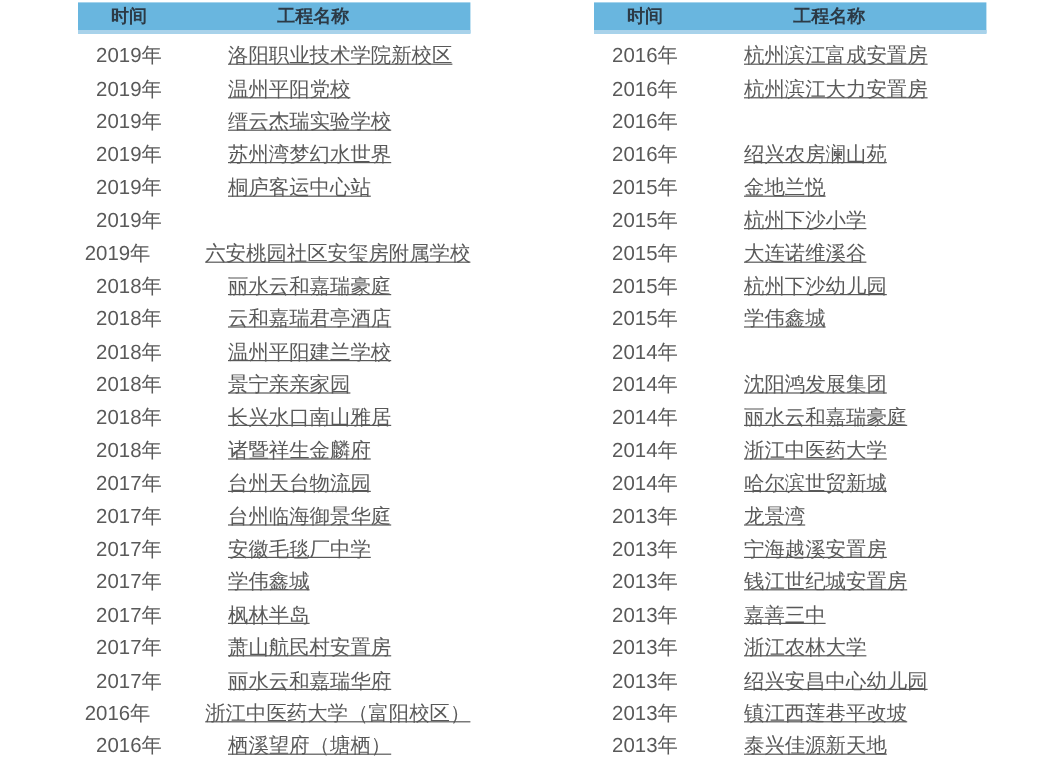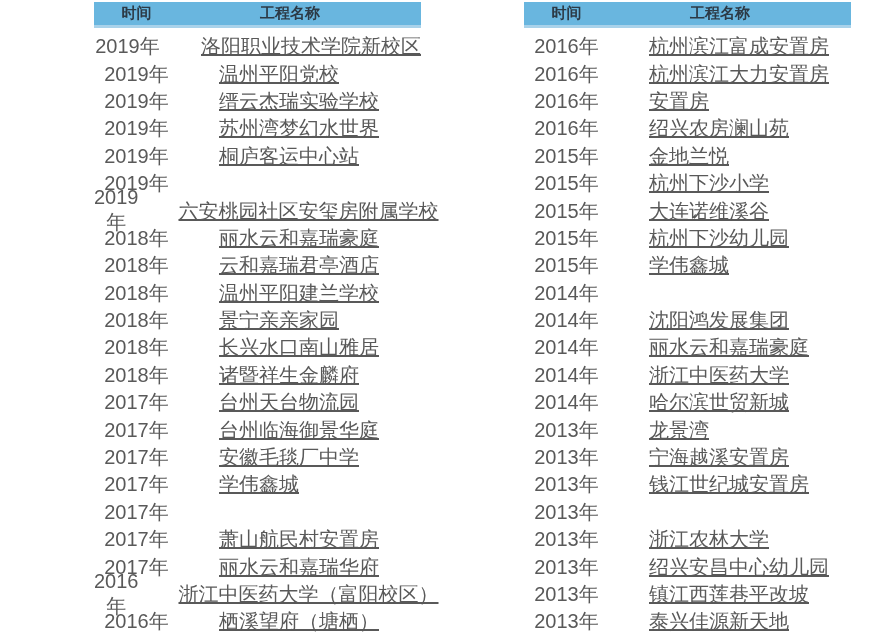--- a/index.html
+++ b/index.html
@@ -13,21 +13,20 @@
     width: 880px;
     height: 637px;
     background: var(--page-bg, #ffffff);
     overflow: hidden;
   }
   .tables-row {
     display: flex;
     padding-left: 65px;
     padding-top: 2px;
     gap: 103px;
-    justify-content: center;
   }
   .table {
     width: 327px;
     flex: 0 0 327px;
   }
   .thead {
     display: flex;
     align-items: center;
     height: 23px;
     background: var(--header-bg, #69b6df);
@@ -45,21 +44,21 @@
     text-align: center;
     padding-right: 20px;
   }
   .tbody {
     margin-top: 5px;
   }
   .row {
     display: flex;
     align-items: center;
     height: 27.4px;
-    font-size: 20px;
+    font-size: 17px;
     color: var(--body-text, #595959);
   }
   .cell-time {
     width: 85px;
     text-align: center;
   }
   .cell-name {
     flex: 1;
     padding-left: 40px;
     white-space: nowrap;
@@ -139,20 +138,21 @@
           <div class="row">
             <div class="cell-time">2017年</div>
             <div class="cell-name">安徽毛毯厂中学</div>
           </div>
           <div class="row">
             <div class="cell-time">2017年</div>
             <div class="cell-name">学伟鑫城</div>
           </div>
           <div class="row">
             <div class="cell-time">2017年</div>
+            <div class="cell-name">枫林半岛</div>
           </div>
           <div class="row">
             <div class="cell-time">2017年</div>
             <div class="cell-name">萧山航民村安置房</div>
           </div>
           <div class="row">
             <div class="cell-time">2017年</div>
             <div class="cell-name">丽水云和嘉瑞华府</div>
           </div>
           <div class="row">
@@ -174,21 +174,20 @@
           <div class="row">
             <div class="cell-time">2016年</div>
             <div class="cell-name">杭州滨江富成安置房</div>
           </div>
           <div class="row">
             <div class="cell-time">2016年</div>
             <div class="cell-name">杭州滨江大力安置房</div>
           </div>
           <div class="row">
             <div class="cell-time">2016年</div>
-            <div class="cell-name">安置房</div>
           </div>
           <div class="row">
             <div class="cell-time">2016年</div>
             <div class="cell-name">绍兴农房澜山苑</div>
           </div>
           <div class="row">
             <div class="cell-time">2015年</div>
             <div class="cell-name">金地兰悦</div>
           </div>
           <div class="row">
@@ -233,20 +232,21 @@
           <div class="row">
             <div class="cell-time">2013年</div>
             <div class="cell-name">宁海越溪安置房</div>
           </div>
           <div class="row">
             <div class="cell-time">2013年</div>
             <div class="cell-name">钱江世纪城安置房</div>
           </div>
           <div class="row">
             <div class="cell-time">2013年</div>
+            <div class="cell-name">嘉善三中</div>
           </div>
           <div class="row">
             <div class="cell-time">2013年</div>
             <div class="cell-name">浙江农林大学</div>
           </div>
           <div class="row">
             <div class="cell-time">2013年</div>
             <div class="cell-name">绍兴安昌中心幼儿园</div>
           </div>
           <div class="row">

